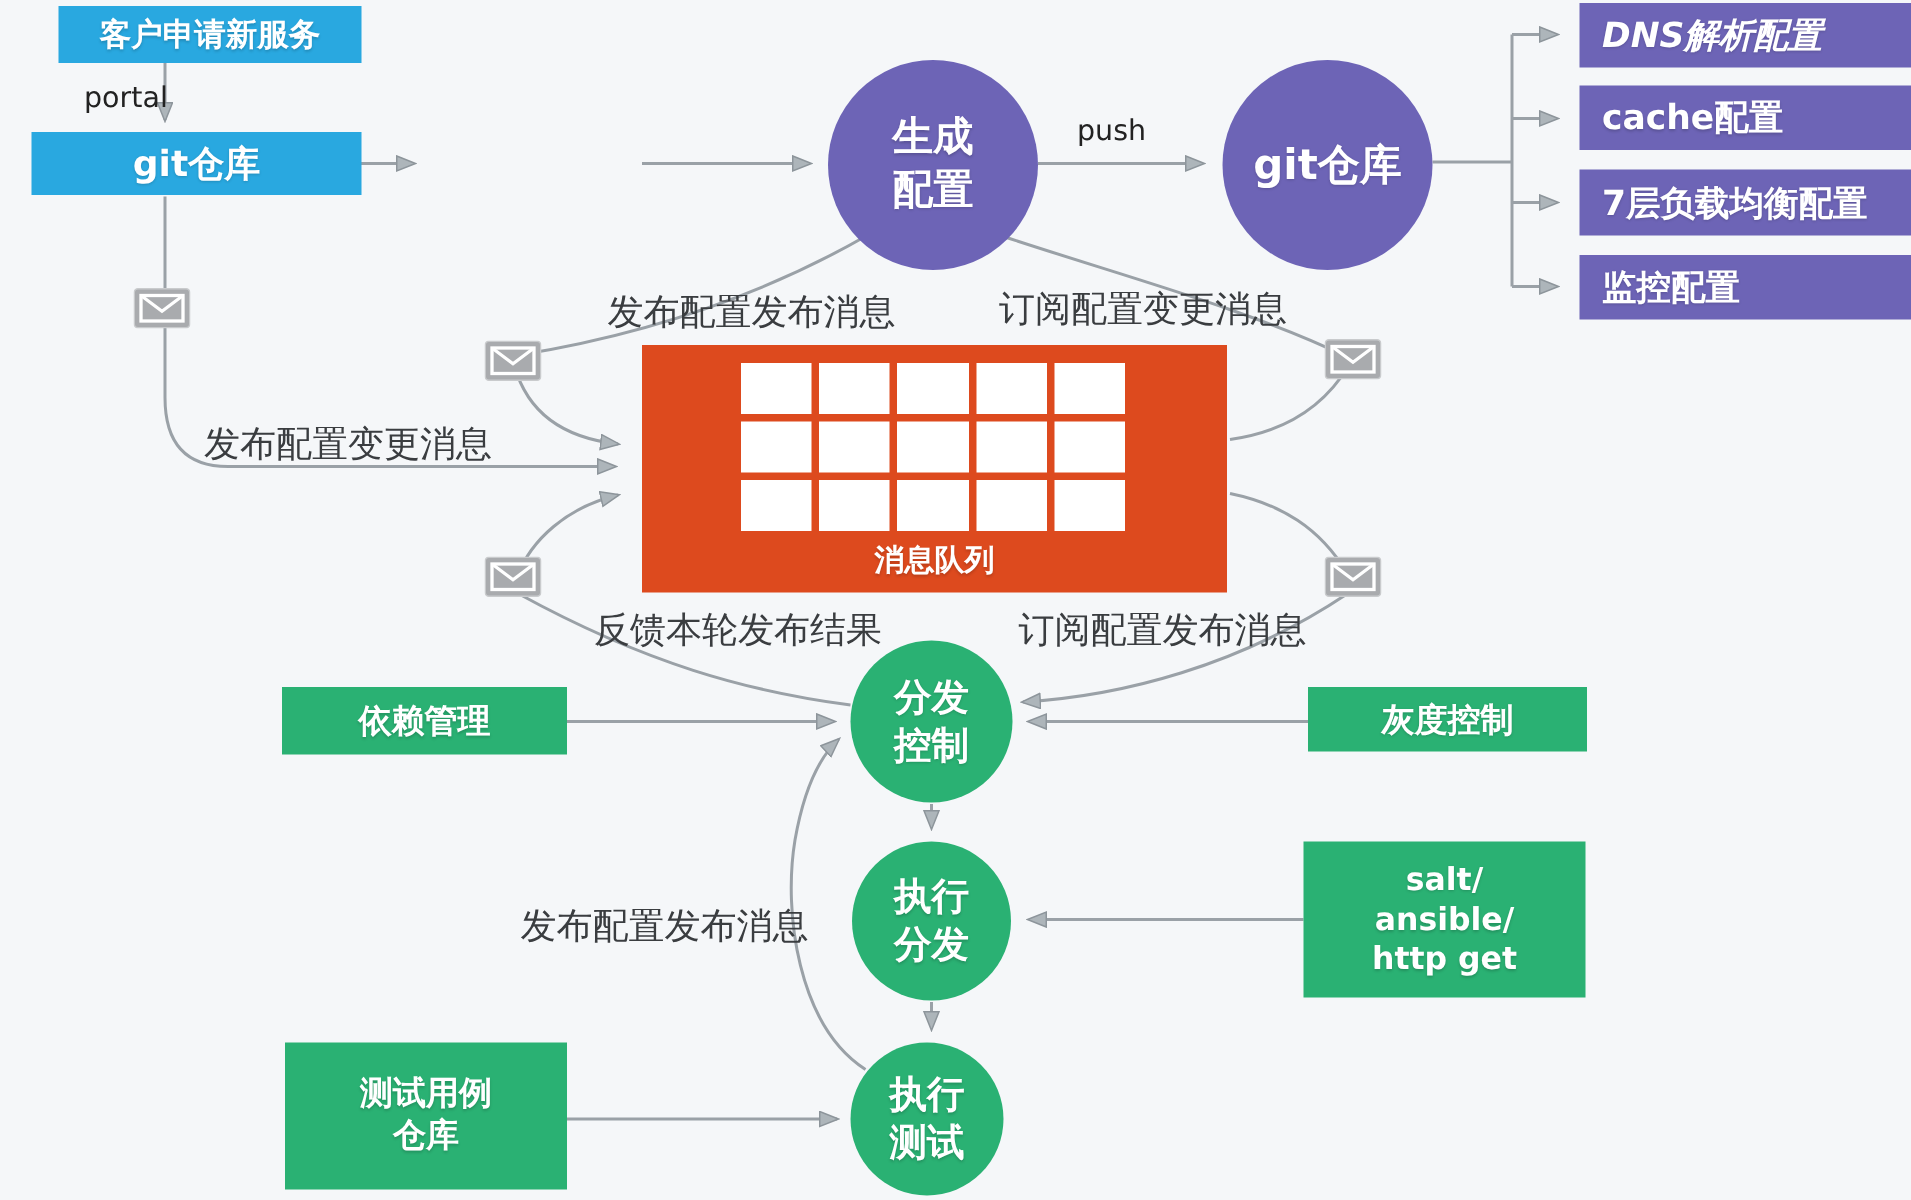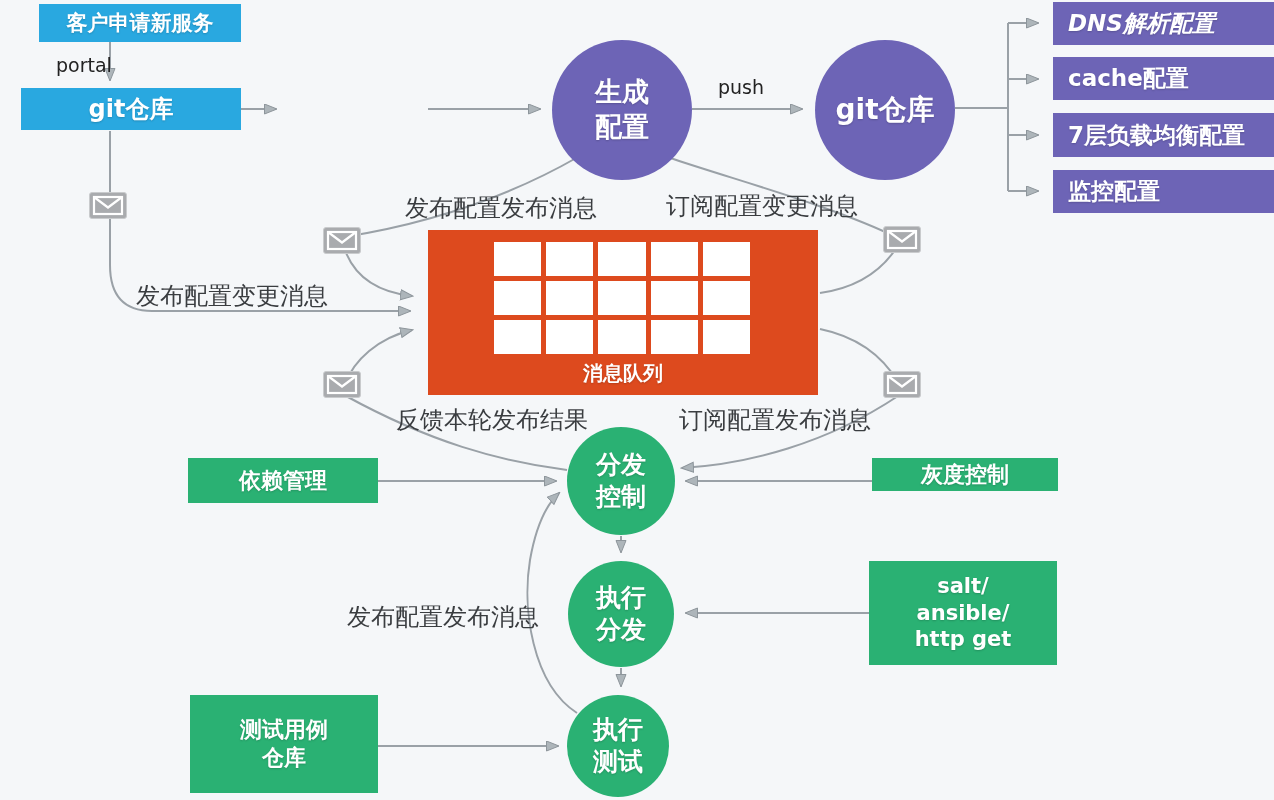--- a/index.html
+++ b/index.html
@@ -149,21 +149,21 @@
 控制</div>
 
   <div class="node circle green pre" style="left:568px;top:561px;width:106px;height:106px;font-size:25px;">执行
 分发</div>
 
   <div class="node circle green pre" style="left:567px;top:695px;width:102px;height:102px;font-size:25px;">执行
 测试</div>
 
   <div class="node green" style="left:188px;top:458px;width:190px;height:45px;font-size:22px;">依赖管理</div>
 
-  <div class="node green" style="left:872px;top:458px;width:186px;height:33px;font-size:22px;">灰度控制</div>
+  <div class="node green" style="left:872px;top:458px;width:186px;height:43px;font-size:22px;">灰度控制</div>
 
   <div class="node green pre" style="left:869px;top:561px;width:188px;height:104px;font-size:21px;">salt/
 ansible/
 http get</div>
 
   <div class="node green pre" style="left:190px;top:695px;width:188px;height:98px;font-size:22px;">测试用例
 仓库</div>
 
   <div class="wire-label small-label" style="left:24px;top:54px;margin-left:32px;">portal</div>
   <div class="wire-label small-label" style="left:718px;top:76px;">push</div>

